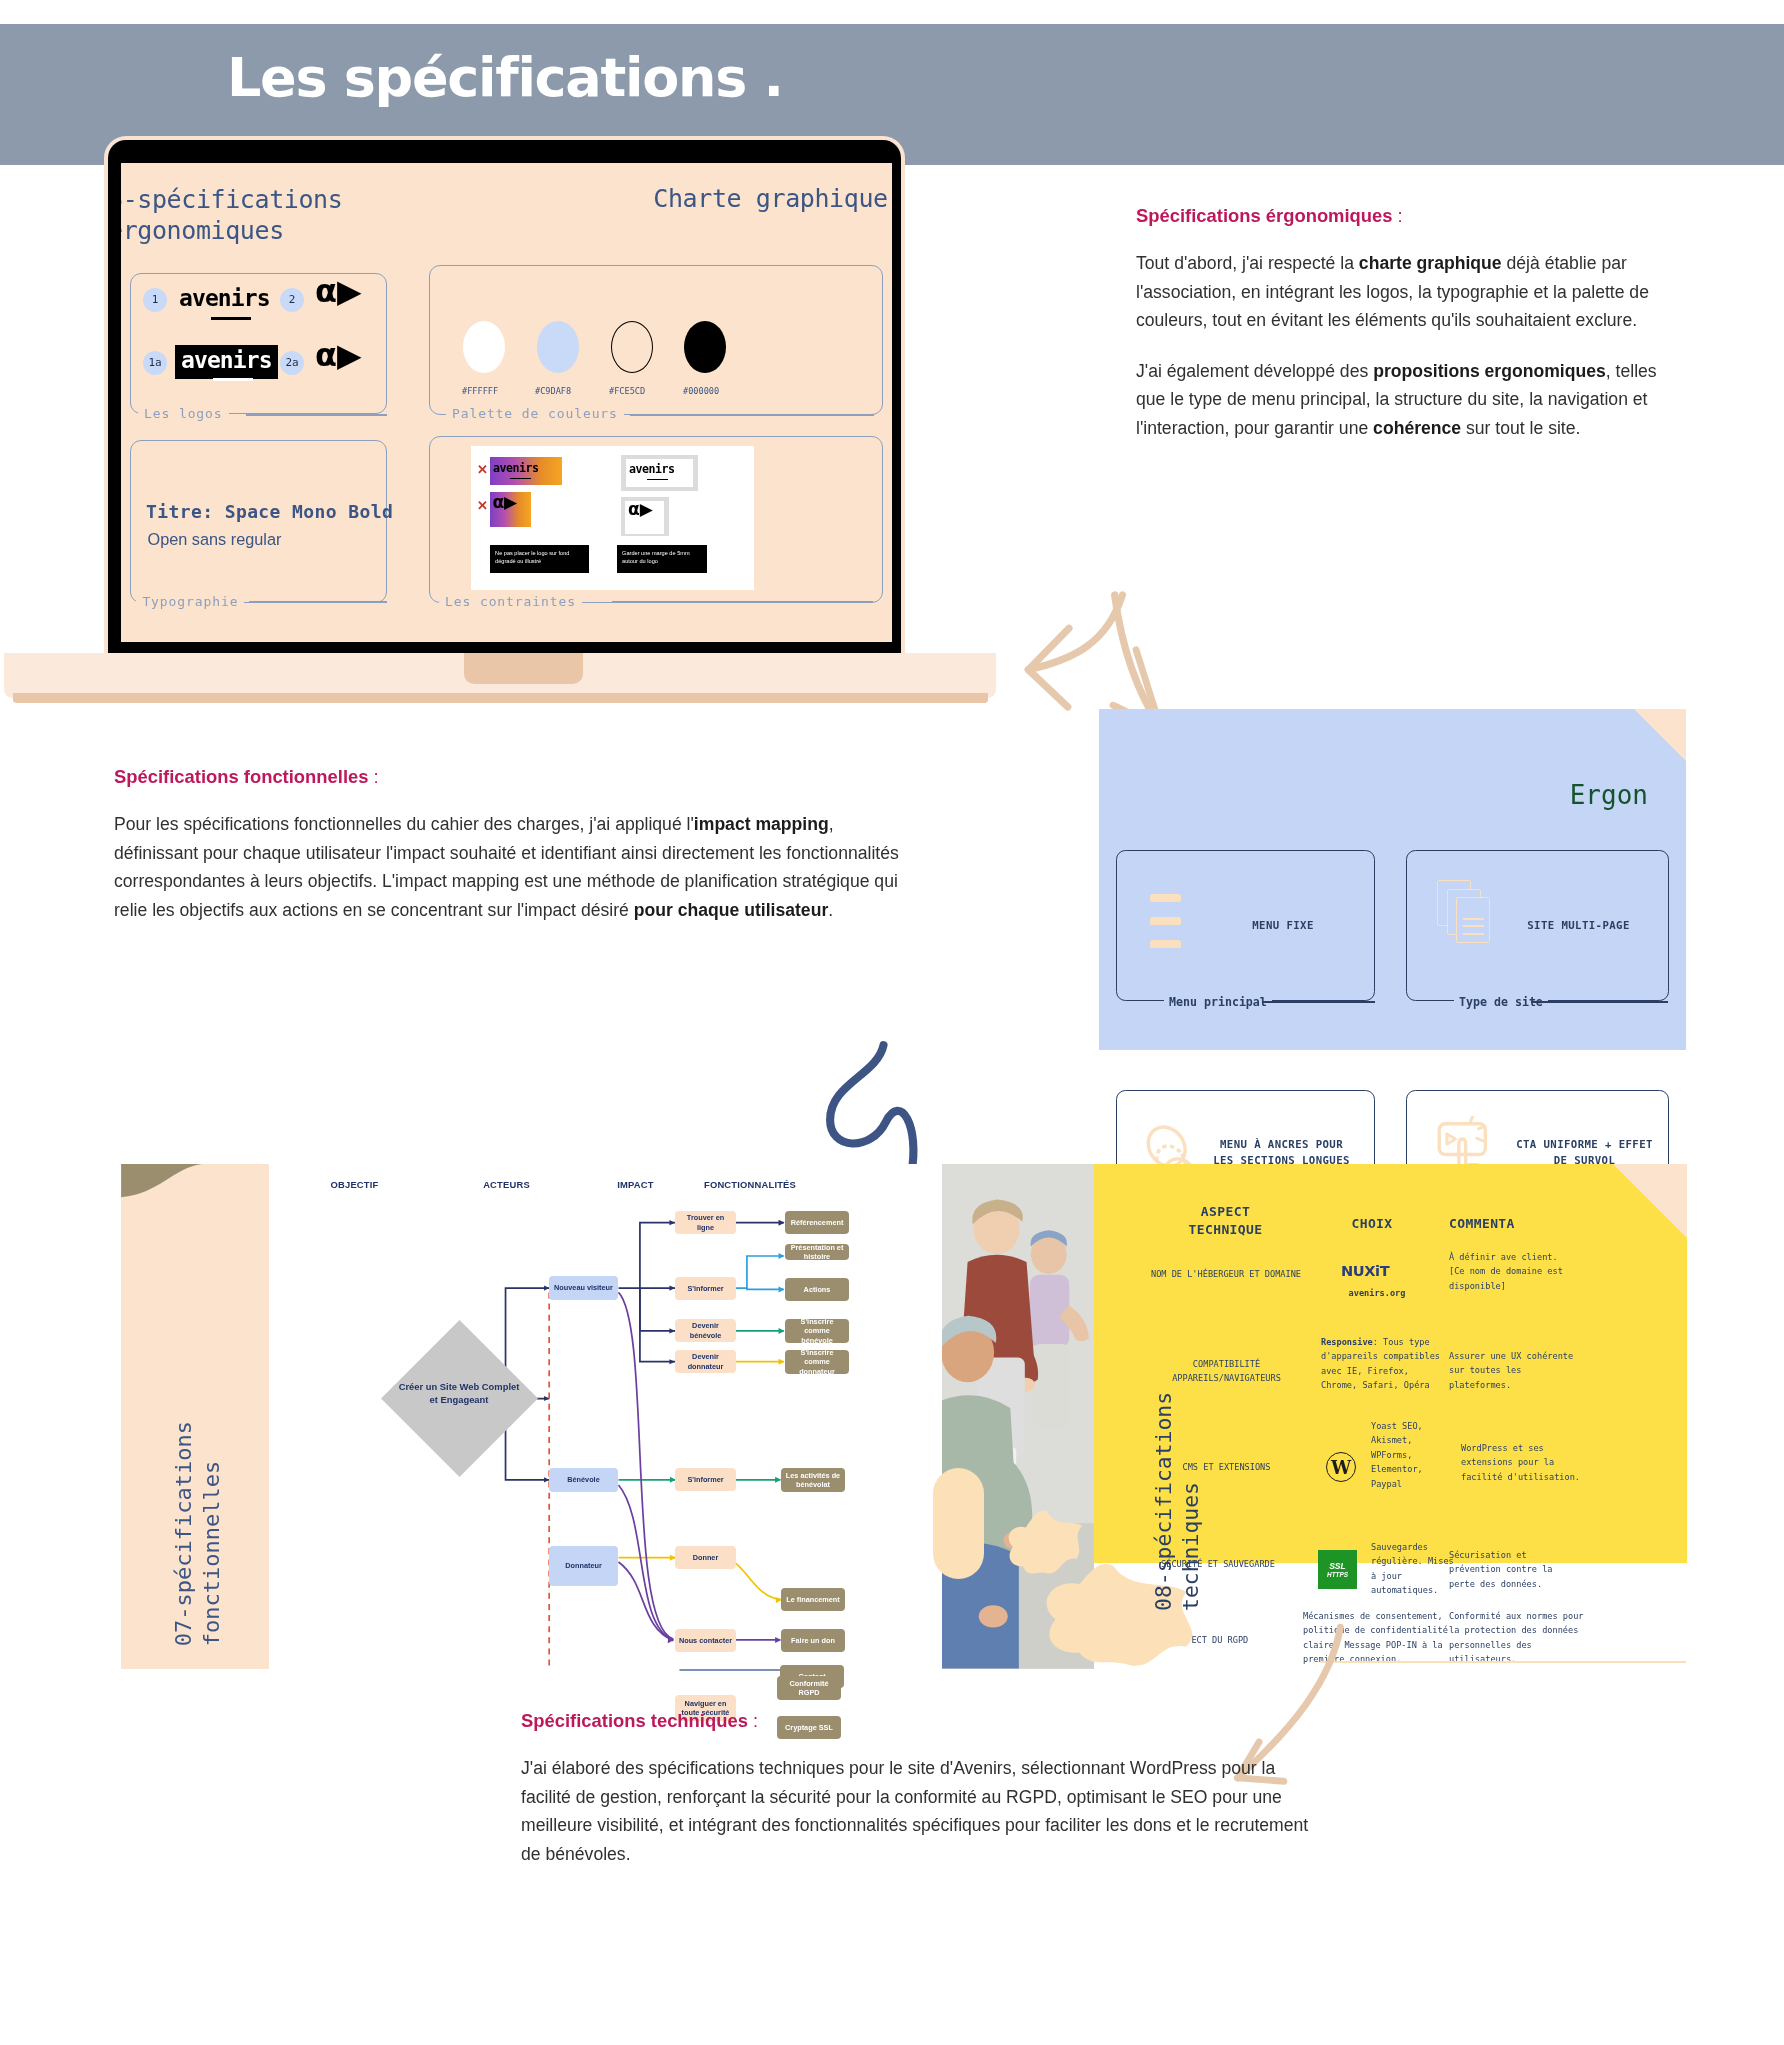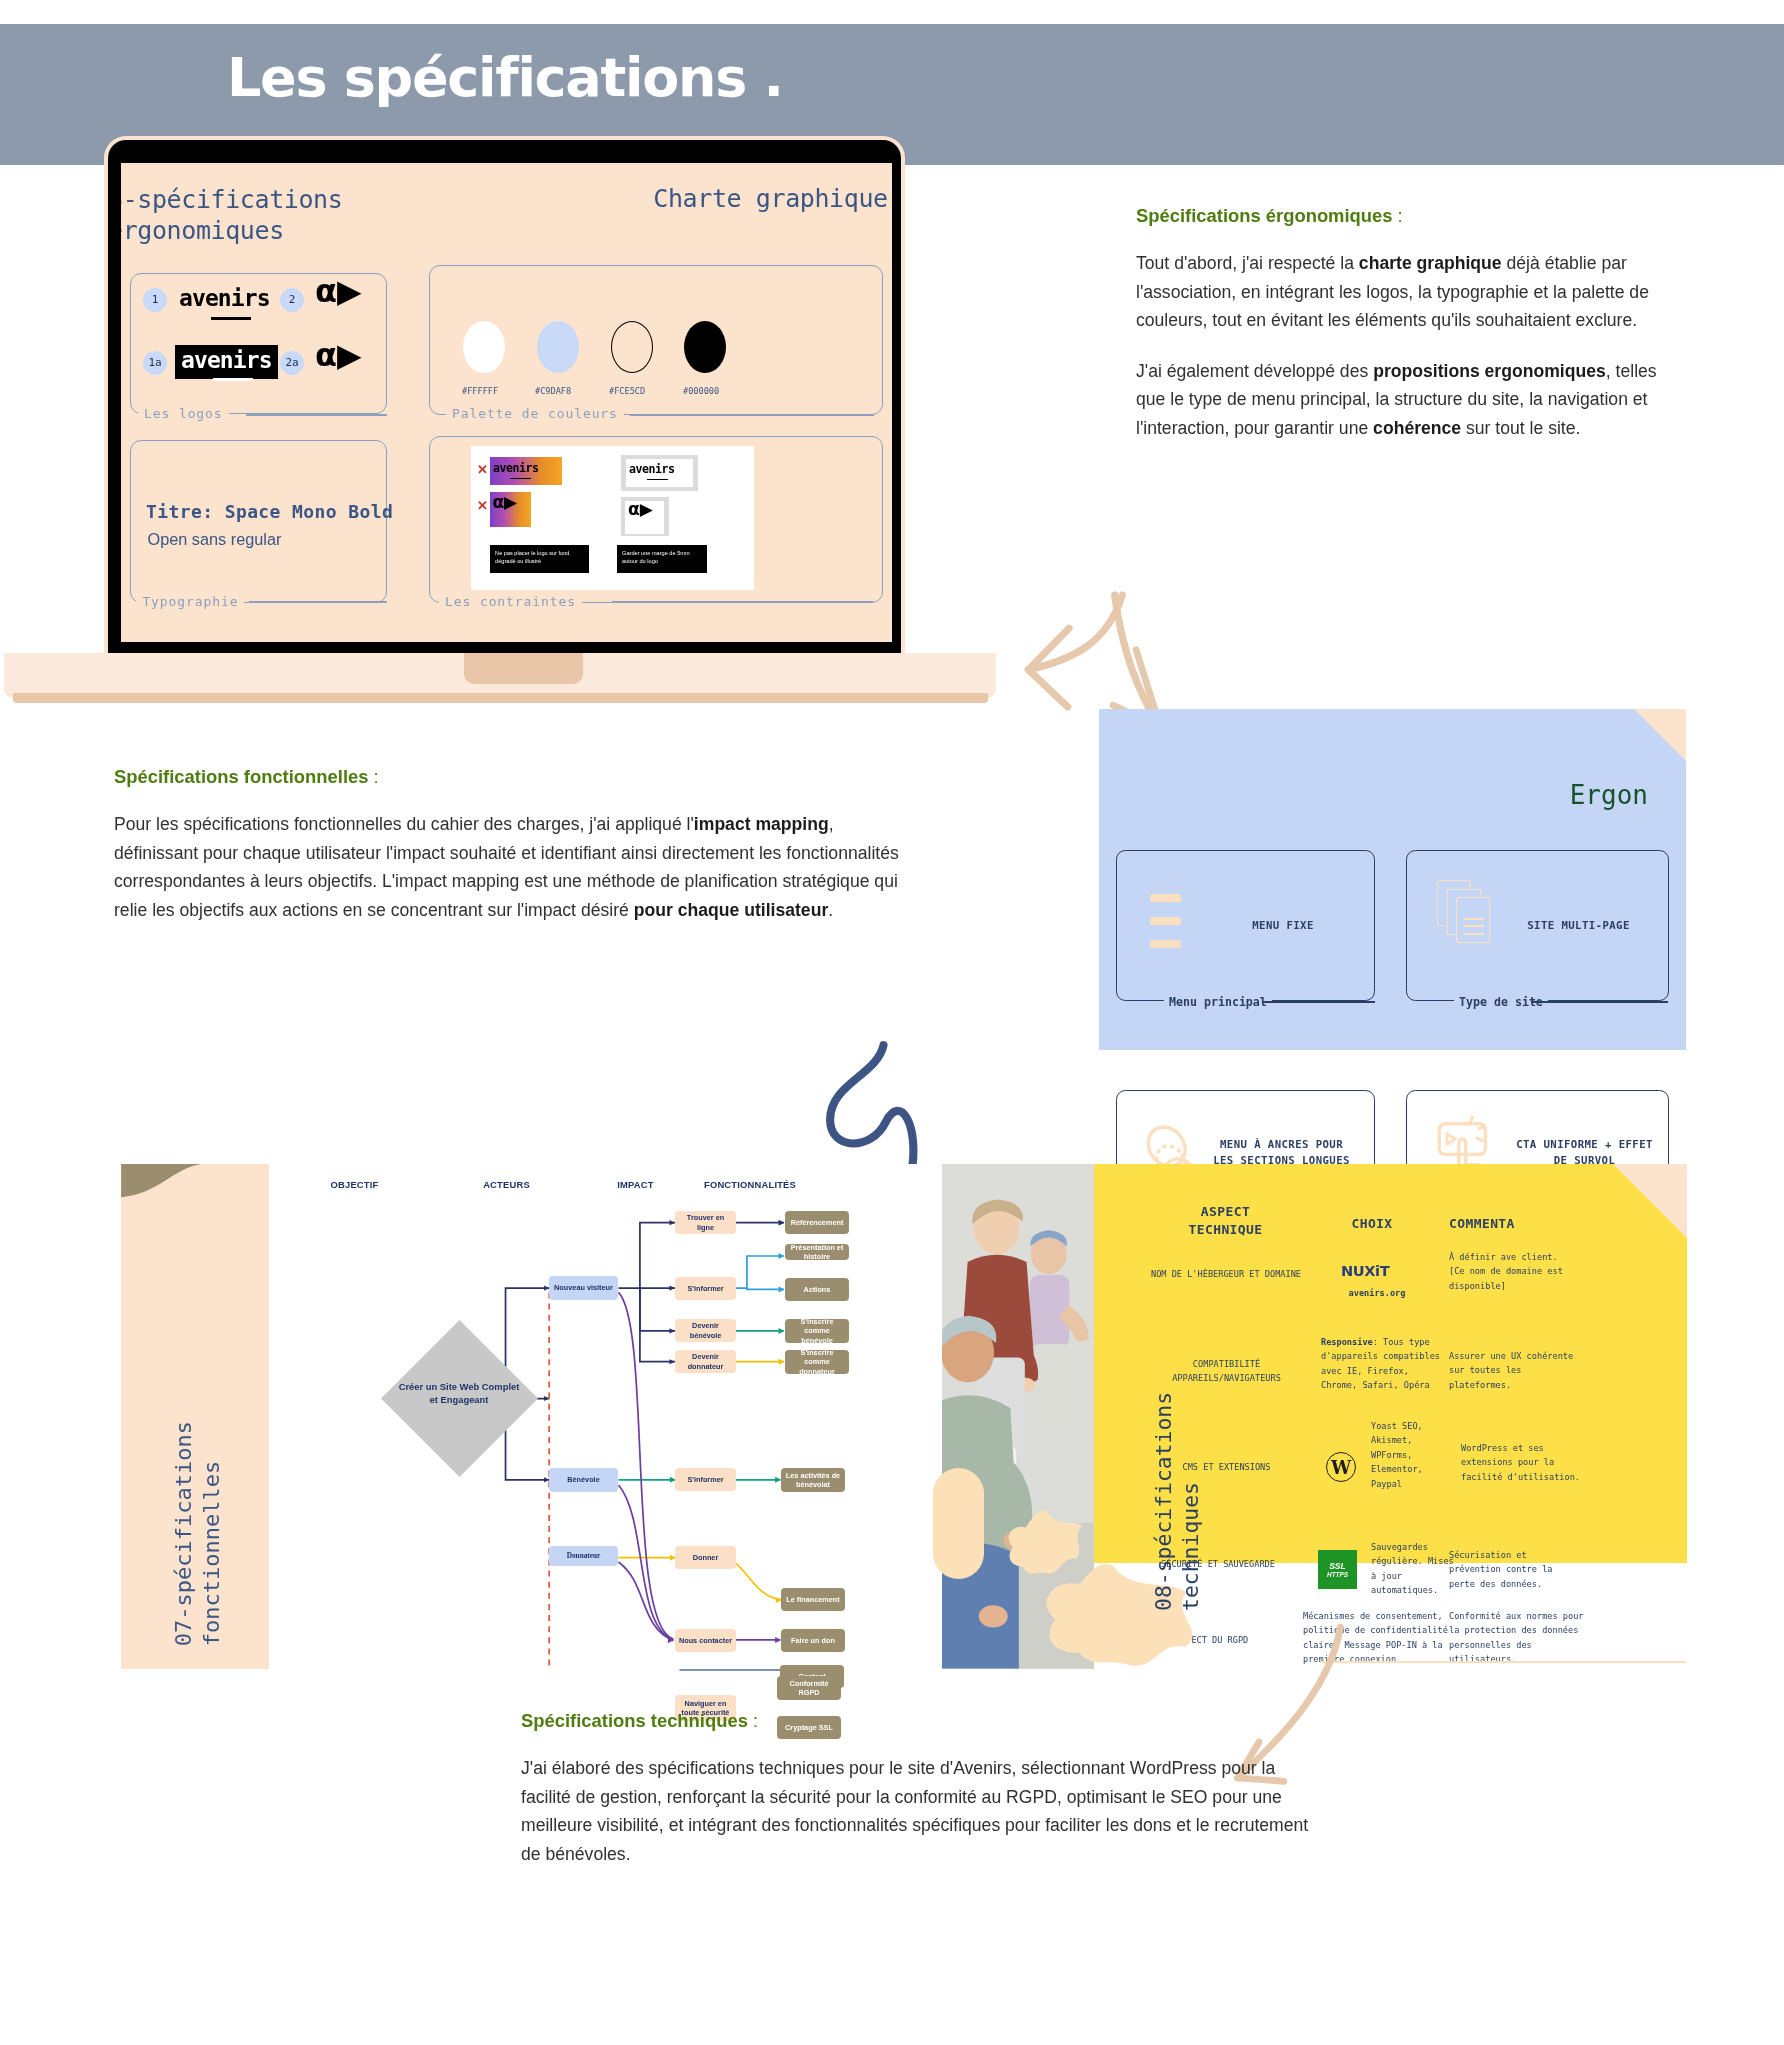--- a/index.html
+++ b/index.html
@@ -119,21 +119,21 @@
     position:absolute; font-family:"DejaVu Sans Mono", monospace; font-weight:bold;
     font-size:11.6px; color:#000; letter-spacing:-0.5px;
   }
   .cstr-mark-sm {
     position:absolute; font-family:"DejaVu Sans", sans-serif; font-weight:900;
     font-size:17px; color:#000; line-height:0.8;
   }
 
   
   .prose { position:absolute; color:#2b2b2b; font-family:"Liberation Sans", sans-serif; }
-  .prose h3 { margin:0 0 0 0; font-size:18.4px; font-weight:bold; color:#4d7c0f; }
+  .prose h3 { margin:0 0 0 0; font-size:18.4px; font-weight:bold; color:#be185d; }
   .prose p { margin:0; font-size:17.6px; line-height:1.62; color:#303030; font-weight:300; }
   .prose p b { font-weight:bold; color:#1c1c1c; }
   .spacer { height:22px; }
 
   
   .ergo-panel {
     position:absolute; left:1099px; top:709px; width:587px; height:341px;
     background:#c4d5f5;
   }
   .fold-tri {
@@ -487,21 +487,21 @@
       <polygon points="1532,1222 1518,1215 1518,1229" fill="#e2553a"></polygon>
       <path d="M1460 1270 L1460 1318 L1530 1318" stroke="#e2553a" stroke-width="4" fill="none" stroke-dasharray="14 12"></path>
       <polygon points="1532,1318 1518,1311 1518,1325" fill="#e2553a"></polygon>
     </svg>
 
     <div class="im-diamond" style="left:283px; top:179px;"></div>
     <div class="im-diamond-txt" style="left:274px; top:216px;">Créer un Site Web Complet et Engageant</div>
 
     <div class="im-node im-actor" style="left:428px; top:112px; width:69px; height:24px;">Nouveau visiteur</div>
     <div class="im-node im-actor" style="left:428px; top:304px; width:69px; height:24px;">Bénévole</div>
-    <div class="im-node im-actor" style="left:428px; top:382px; width:69px; height:20px;font-family:Liberation Serif, serif;">Donnateur</div>
+    <div class="im-node im-actor" style="left:428px; top:382px; width:69px; height:40px;">Donnateur</div>
 
     <div class="im-node im-impact" style="left:554px; top:47px; width:61px; height:23px;">Trouver en ligne</div>
     <div class="im-node im-impact" style="left:554px; top:113px; width:61px; height:23px;">S'informer</div>
     <div class="im-node im-impact" style="left:554px; top:155px; width:61px; height:23px;">Devenir bénévole</div>
     <div class="im-node im-impact" style="left:554px; top:186px; width:61px; height:23px;">Devenir donnateur</div>
     <div class="im-node im-impact" style="left:554px; top:304px; width:61px; height:23px;">S'informer</div>
     <div class="im-node im-impact" style="left:554px; top:382px; width:61px; height:23px;">Donner</div>
     <div class="im-node im-impact" style="left:554px; top:465px; width:61px; height:23px;">Nous contacter</div>
     <div class="im-node im-impact" style="left:554px; top:531px; width:61px; height:26px;">Naviguer en toute sécurité</div>
 

